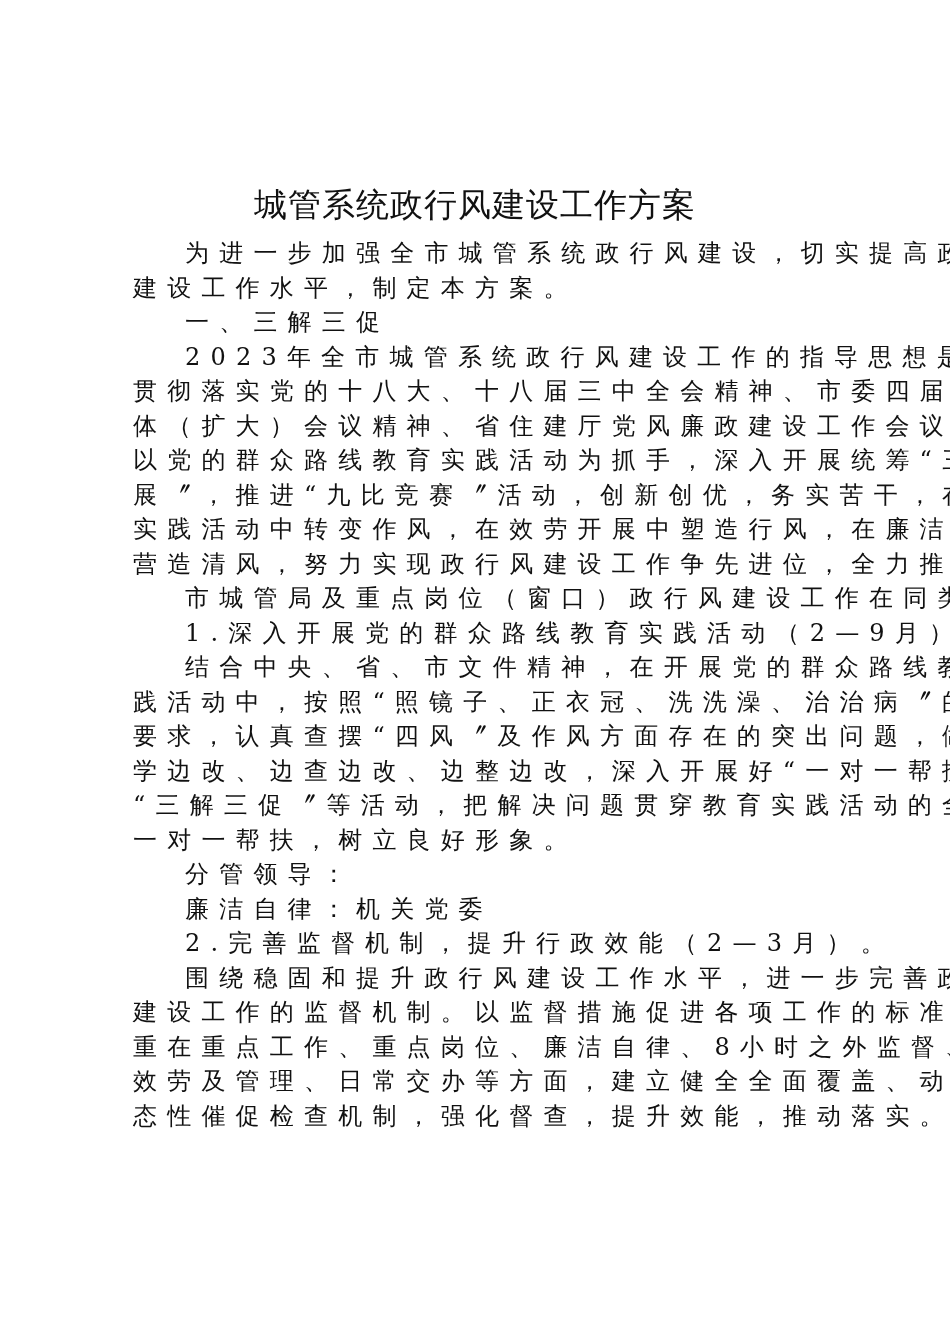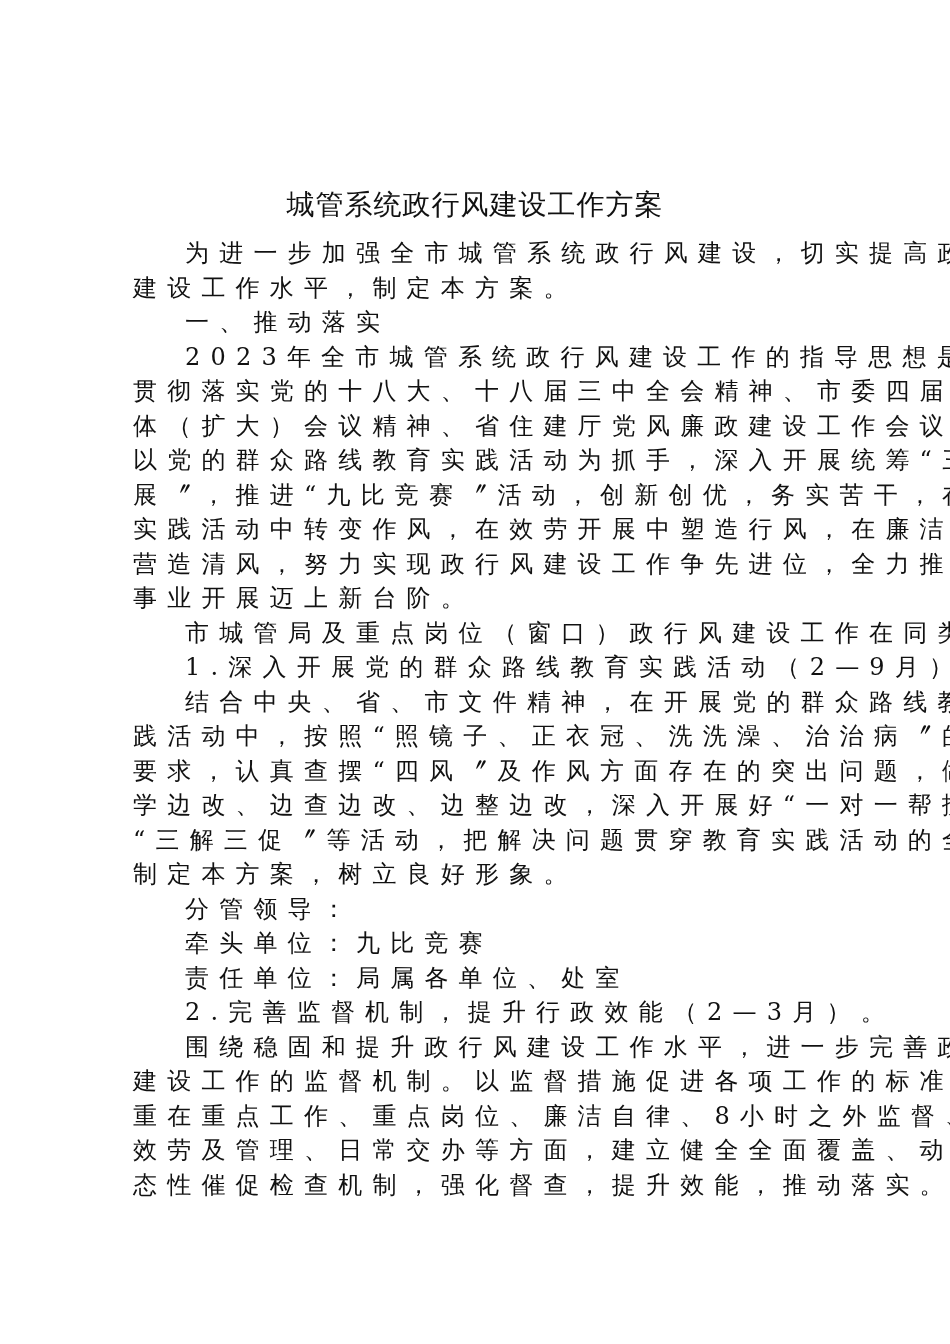--- a/index.html
+++ b/index.html
@@ -21,21 +21,21 @@
     width: 950px;
     height: 1344px;
     background: #ffffff;
   }
   .title {
     position: absolute;
     left: 0;
     width: 950px;
     top: 183px;
     text-align: center;
-    font-size: 28px;
+    font-size: 33px;
     line-height: 44px;
     letter-spacing: 1px;
     color: #111111;
   }
   .body-text {
     position: absolute;
     left: 133px;
     top: 236px;
     width: 690px;
   }
@@ -51,40 +51,38 @@
   .indent { padding-left: 52px; }
 </style>
 </head>
 <body>
 
 <div class="page">
   <div class="title">城管系统政行风建设工作方案</div>
   <div class="body-text" id="body-text">
       <div class="line indent">为进一步加强全市城管系统政行风建设，切实提高政行风</div>
       <div class="line">建设工作水平，制定本方案。</div>
-      <div class="line indent">一、推动落实</div>
+      <div class="line indent">一、三解三促</div>
       <div class="line indent">2023年全市城管系统政行风建设工作的指导思想是。深入</div>
       <div class="line">贯彻落实党的十八大、十八届三中全会精神、市委四届四次全</div>
       <div class="line">体（扩大）会议精神、省住建厅党风廉政建设工作会议精神，</div>
       <div class="line">以党的群众路线教育实践活动为抓手，深入开展统筹“三大开</div>
       <div class="line">展〞，推进“九比竞赛〞活动，创新创优，务实苦干，在教育</div>
       <div class="line">实践活动中转变作风，在效劳开展中塑造行风，在廉洁自律中</div>
       <div class="line">营造清风，努力实现政行风建设工作争先进位，全力推动城管</div>
-      <div class="line">事业开展迈上新台阶。</div>
       <div class="line indent">市城管局及重点岗位（窗口）政行风建设工作在同类部门</div>
       <div class="line indent">1.深入开展党的群众路线教育实践活动（2—9月）。</div>
       <div class="line indent">结合中央、省、市文件精神，在开展党的群众路线教育实</div>
       <div class="line">践活动中，按照“照镜子、正衣冠、洗洗澡、治治病〞的总体</div>
       <div class="line">要求，认真查摆“四风〞及作风方面存在的突出问题，做到边</div>
       <div class="line">学边改、边查边改、边整边改，深入开展好“一对一帮扶〞、</div>
       <div class="line">“三解三促〞等活动，把解决问题贯穿教育实践活动的全过程，</div>
-      <div class="line">制定本方案，树立良好形象。</div>
+      <div class="line">一对一帮扶，树立良好形象。</div>
       <div class="line indent">分管领导：</div>
-      <div class="line indent">牵头单位：九比竞赛</div>
-      <div class="line indent">责任单位：局属各单位、处室</div>
+      <div class="line indent">廉洁自律：机关党委</div>
       <div class="line indent">2.完善监督机制，提升行政效能（2—3月）。</div>
       <div class="line indent">围绕稳固和提升政行风建设工作水平，进一步完善政行风</div>
       <div class="line">建设工作的监督机制。以监督措施促进各项工作的标准化，着</div>
       <div class="line">重在重点工作、重点岗位、廉洁自律、8小时之外监督、窗口</div>
       <div class="line">效劳及管理、日常交办等方面，建立健全全面覆盖、动态、常</div>
       <div class="line">态性催促检查机制，强化督查，提升效能，推动落实。及时通</div>
     </div>
 </div>
 
 </body></html>

